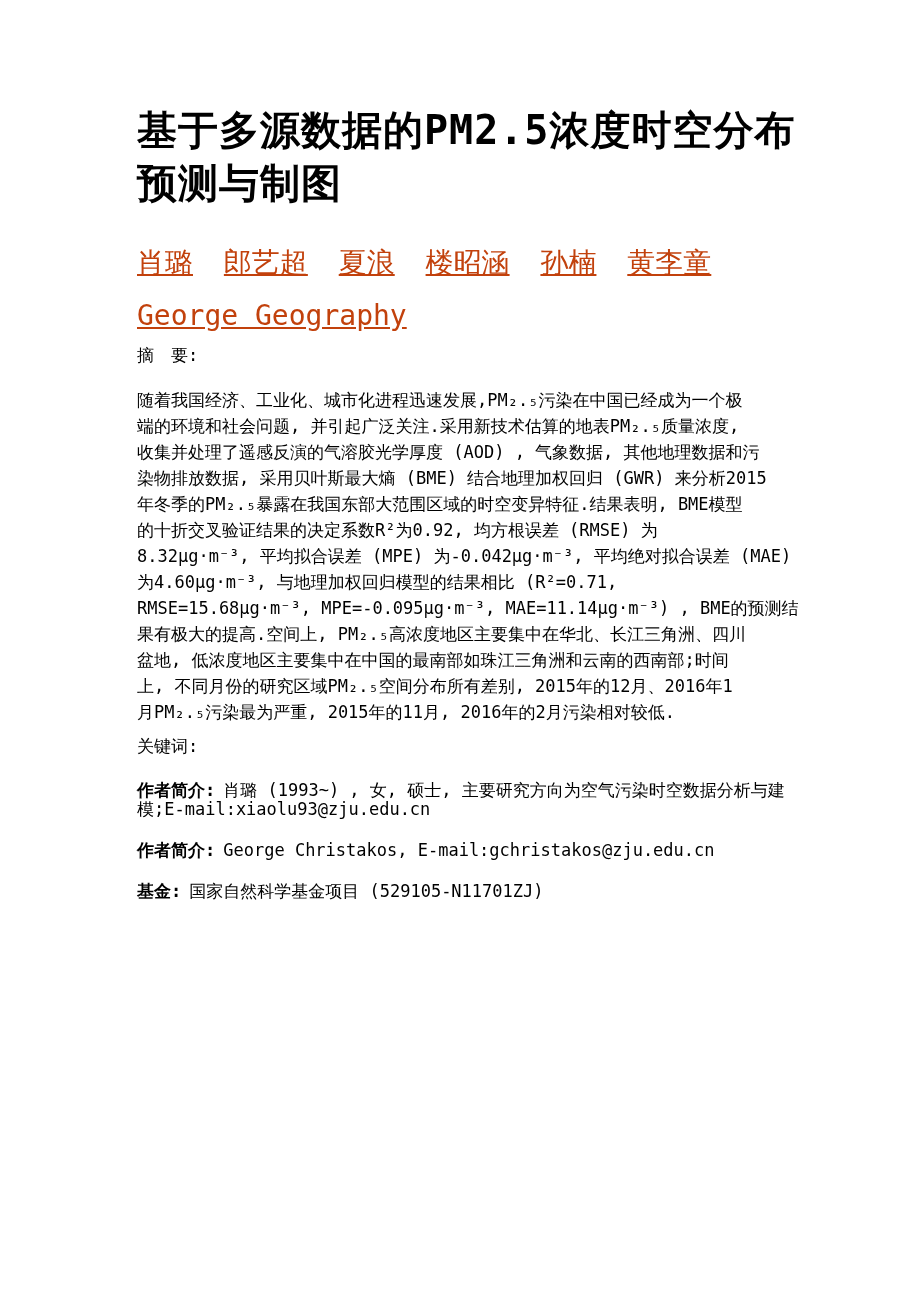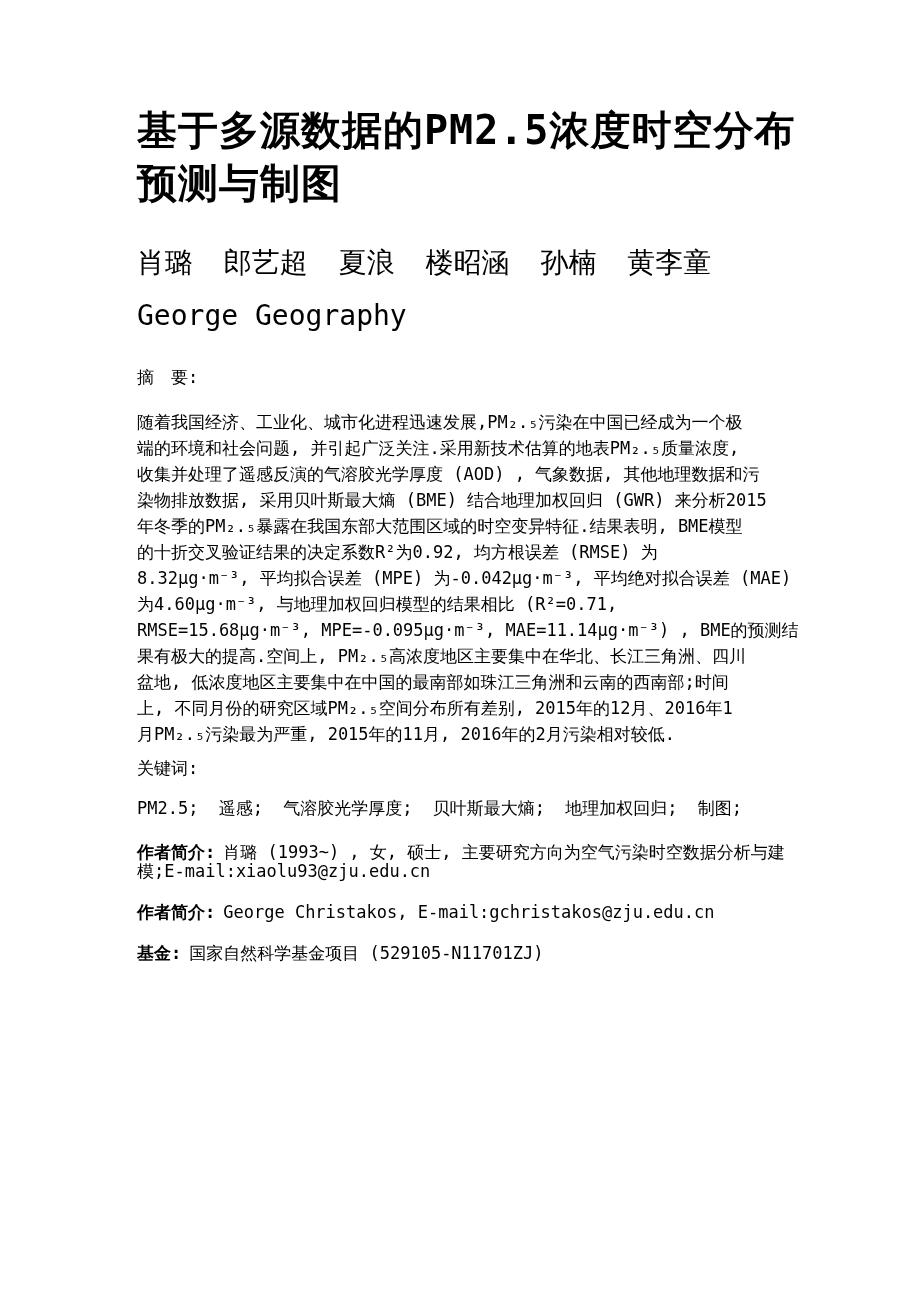--- a/index.html
+++ b/index.html
@@ -33,27 +33,27 @@
     margin-top: 26px;
     font-size: 28px;
     line-height: 53px;
   }
   .affiliations-line {
     margin-top: 10px;
     font-size: 28px;
     line-height: 52px;
   }
   a.doc-link {
-    color: #000000;
+    color: #c2410c;
+    text-decoration: underline;
     cursor: pointer;
   }
   .authors-line a.doc-link { margin-right: 14px; }
   .affiliations-line a.doc-link { margin-right: 12px; }
   .abstract-label {
-    margin-top: 22px;
     font-size: 17px;
     line-height: 26px;
   }
   .abstract-text {
     margin-top: 19px;
     font-size: 17px;
     line-height: 26px;
     white-space: pre-wrap;
     width: 690px;
   }
@@ -108,28 +108,20 @@
 8.32μg·m⁻³, 平均拟合误差 (MPE) 为-0.042μg·m⁻³, 平均绝对拟合误差 (MAE)
 为4.60μg·m⁻³, 与地理加权回归模型的结果相比 (R²=0.71,
 RMSE=15.68μg·m⁻³, MPE=-0.095μg·m⁻³, MAE=11.14μg·m⁻³) , BME的预测结
 果有极大的提高.空间上, PM₂.₅高浓度地区主要集中在华北、长江三角洲、四川
 盆地, 低浓度地区主要集中在中国的最南部如珠江三角洲和云南的西南部;时间
 上, 不同月份的研究区域PM₂.₅空间分布所有差别, 2015年的12月、2016年1
 月PM₂.₅污染最为严重, 2015年的11月, 2016年的2月污染相对较低.</div>
 
   <div class="keywords-label">关键词:</div>
 
-  <div class="keywords-line">
-    <a class="doc-link">PM2.5;</a>
-    <a class="doc-link">遥感;</a>
-    <a class="doc-link">气溶胶光学厚度;</a>
-    <a class="doc-link">贝叶斯最大熵;</a>
-    <a class="doc-link">地理加权回归;</a>
-    <a class="doc-link">制图;</a>
-  </div>
 
   <p class="meta-line">
     <span class="meta-label">作者简介:</span><span>肖璐 (1993~) , 女, 硕士, 主要研究方向为空气污染时空数据分析与建模;E-mail:xiaolu93@zju.edu.cn</span>
   </p>
 
   <p class="meta-line">
     <span class="meta-label">作者简介:</span><span>George Christakos, E-mail:gchristakos@zju.edu.cn</span>
   </p>
 
   <p class="meta-line">

